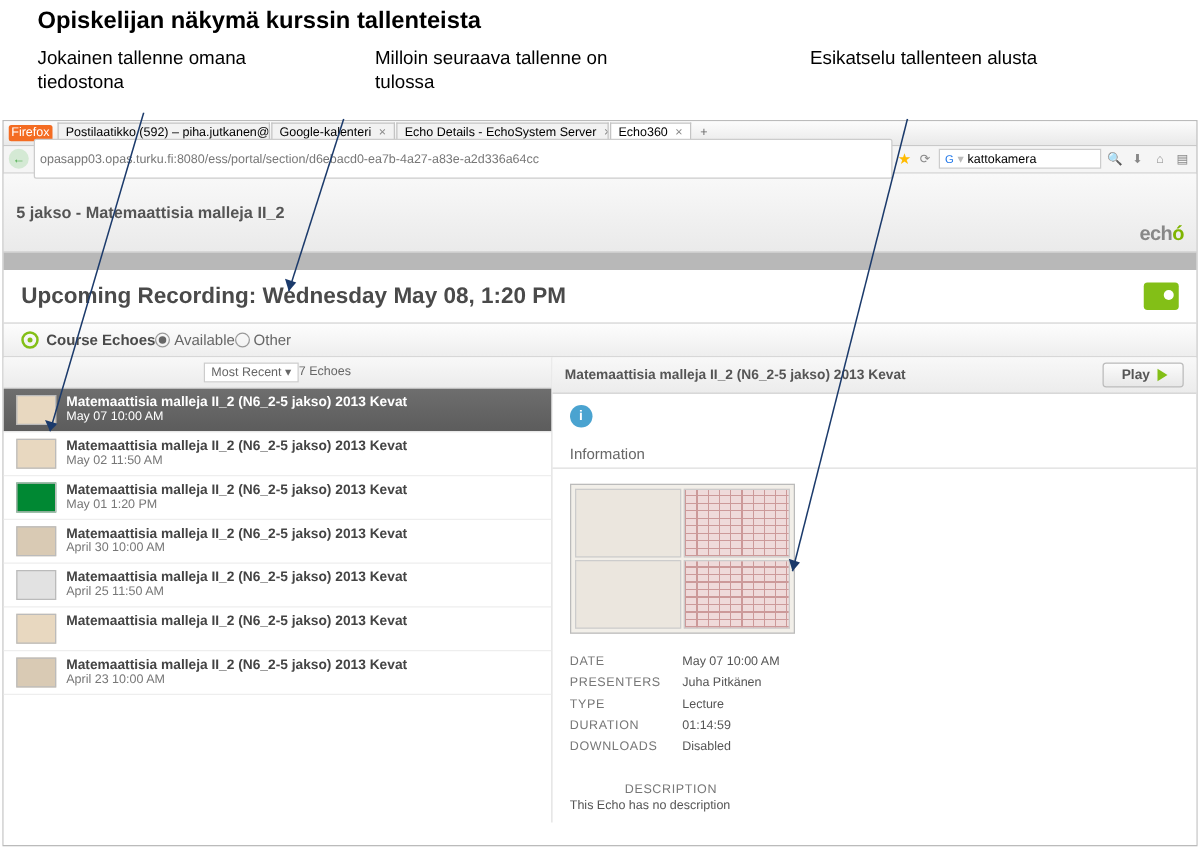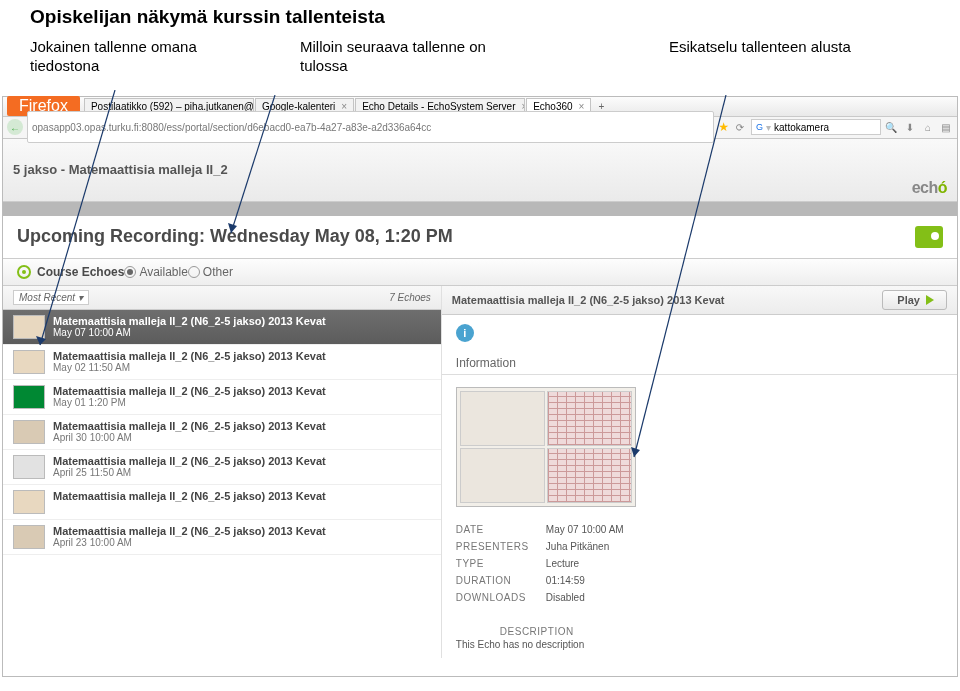--- a/index.html
+++ b/index.html
@@ -8,21 +8,21 @@
   .slide-title { font-size: 19px; font-weight: bold; padding: 6px 30px 4px; }
   .annotations { display: flex; padding: 6px 30px 20px; gap: 70px; font-size: 15px; }
   .annotations div { max-width: 200px; line-height: 1.25; }
 
   
   .arrow { position: absolute; z-index: 5; }
 
   
   .browser { border: 1px solid #bbb; margin: 0 2px; background: #f0f0f0; position: relative; }
   .browser-top { display: flex; align-items: center; height: 20px; background: linear-gradient(#fcfcfc,#e9e9e9); border-bottom: 1px solid #c9c9c9; font-size: 10px; }
-  .ff-btn { background: #f46c22; color: #fff; padding: 1px 12px; border-radius: 2px; margin: 0 4px; font-size: 16px; }
+  .ff-btn { background: #f46c22; color: #fff; padding: 1px 2px; border-radius: 2px; margin: 0 4px; font-size: 10px; }
   .tab { border: 1px solid #c4c4c4; border-bottom: none; padding: 2px 6px; background: #f2f2f2; margin-right: 1px; display: flex; align-items: center; gap: 3px; max-width: 170px; white-space: nowrap; overflow: hidden; }
   .tab.active { background: #fff; }
   .tab .x { color: #888; margin-left: 3px; }
   .plus-tab { padding: 2px 6px; color: #666; }
 
   .addr-row { display: flex; align-items: center; height: 22px; background: #f5f5f5; border-bottom: 1px solid #c8c8c8; padding: 0 4px; font-size: 10px; gap: 4px; }
   .nav-ico { width: 16px; height: 16px; border-radius: 50%; background: #d4e9d4; display: inline-flex; align-items: center; justify-content: center; color: #4a4; font-size: 10px; }
   .addr { flex: 1; background: #fff; border: 1px solid #ccc; border-radius: 2px; height: 32px; padding: 0 4px; display: flex; align-items: center; color: #777; overflow: hidden; }
   .search-box { width: 130px; background: #fff; border: 1px solid #ccc; height: 16px; padding: 0 4px; display: flex; align-items: center; gap: 3px; }
   .sq-ico { width: 14px; height: 14px; display: inline-flex; align-items: center; justify-content: center; color: #888; }
@@ -45,21 +45,21 @@
   .dot-ico { width:14px; height:14px; border:2px solid #83bf17; border-radius:50%; display:inline-block; position:relative; }
   .dot-ico::after { content:""; position:absolute; left:3px; top:3px; width:4px; height:4px; background:#83bf17; border-radius:50%; }
   .radio { width:12px; height:12px; border:1px solid #999; border-radius:50%; display:inline-block; vertical-align:middle; margin-right:3px; }
   .radio.sel::after { content:""; display:block; width:6px; height:6px; background:#666; border-radius:50%; margin:2px; }
   .avail { color:#666; }
 
   .content-row { display:flex; background:#fff; }
   .left-col { width: 46%; border-right:1px solid #e0e0e0; }
   .right-col { flex:1; padding: 0; }
 
-  .sort-row { display:flex; align-items:center; justify-content:space-between; padding:4px 10px; background:linear-gradient(#f8f8f8,#ececec); border-bottom:1px solid #ccc; font-size:10px; color:#666;font-style:italic; }
+  .sort-row { display:flex; align-items:center; justify-content:center; padding:4px 10px; background:linear-gradient(#f8f8f8,#ececec); border-bottom:1px solid #ccc; font-size:10px; color:#666; }
   .sort-row .drop { background:#fff; border:1px solid #ccc; padding:1px 5px; }
 
   .echo-item { display:flex; gap:8px; padding:5px 10px; border-bottom:1px solid #eee; }
   .echo-item .thumb { width:32px; height:24px; background:#dcd0c0; border:1px solid #bbb; flex-shrink:0; }
   .echo-item.t1 .thumb { background:#e8d8c0; }
   .echo-item.t2 .thumb { background:#083; }
   .echo-item.t3 .thumb { background:#d9cab4; }
   .echo-item.t4 .thumb { background:#e2e2e2; }
   .echo-item .meta .etitle { font-size:11px; font-weight:bold; color:#444; }
   .echo-item .meta .edate { font-size:10px; color:#777; }
@@ -90,21 +90,21 @@
 
   .footer-pad { height:18px; background:#fff; }
 </style>
 </head>
 <body>
 
 <div class="slide-title">Opiskelijan näkymä kurssin tallenteista</div>
 <div class="annotations">
   <div>Jokainen tallenne omana tiedostona</div>
   <div>Milloin seuraava tallenne on tulossa</div>
-  <div style="margin-left:99px">Esikatselu tallenteen alusta</div>
+  <div style="margin-left:78px">Esikatselu tallenteen alusta</div>
 </div>
 
 <svg class="arrow" style="left:30px; top:90px;" width="120" height="260">
   <line x1="85" y1="0" x2="10" y2="255" stroke="#1b3a6b" stroke-width="1.2"></line>
   <polygon points="10,255 6,246 16,249" fill="#1b3a6b"></polygon>
 </svg>
 <svg class="arrow" style="left:225px; top:95px;" width="70" height="145">
   <line x1="50" y1="0" x2="6" y2="138" stroke="#1b3a6b" stroke-width="1.2"></line>
   <polygon points="6,138 3,128 12,131" fill="#1b3a6b"></polygon>
 </svg>

